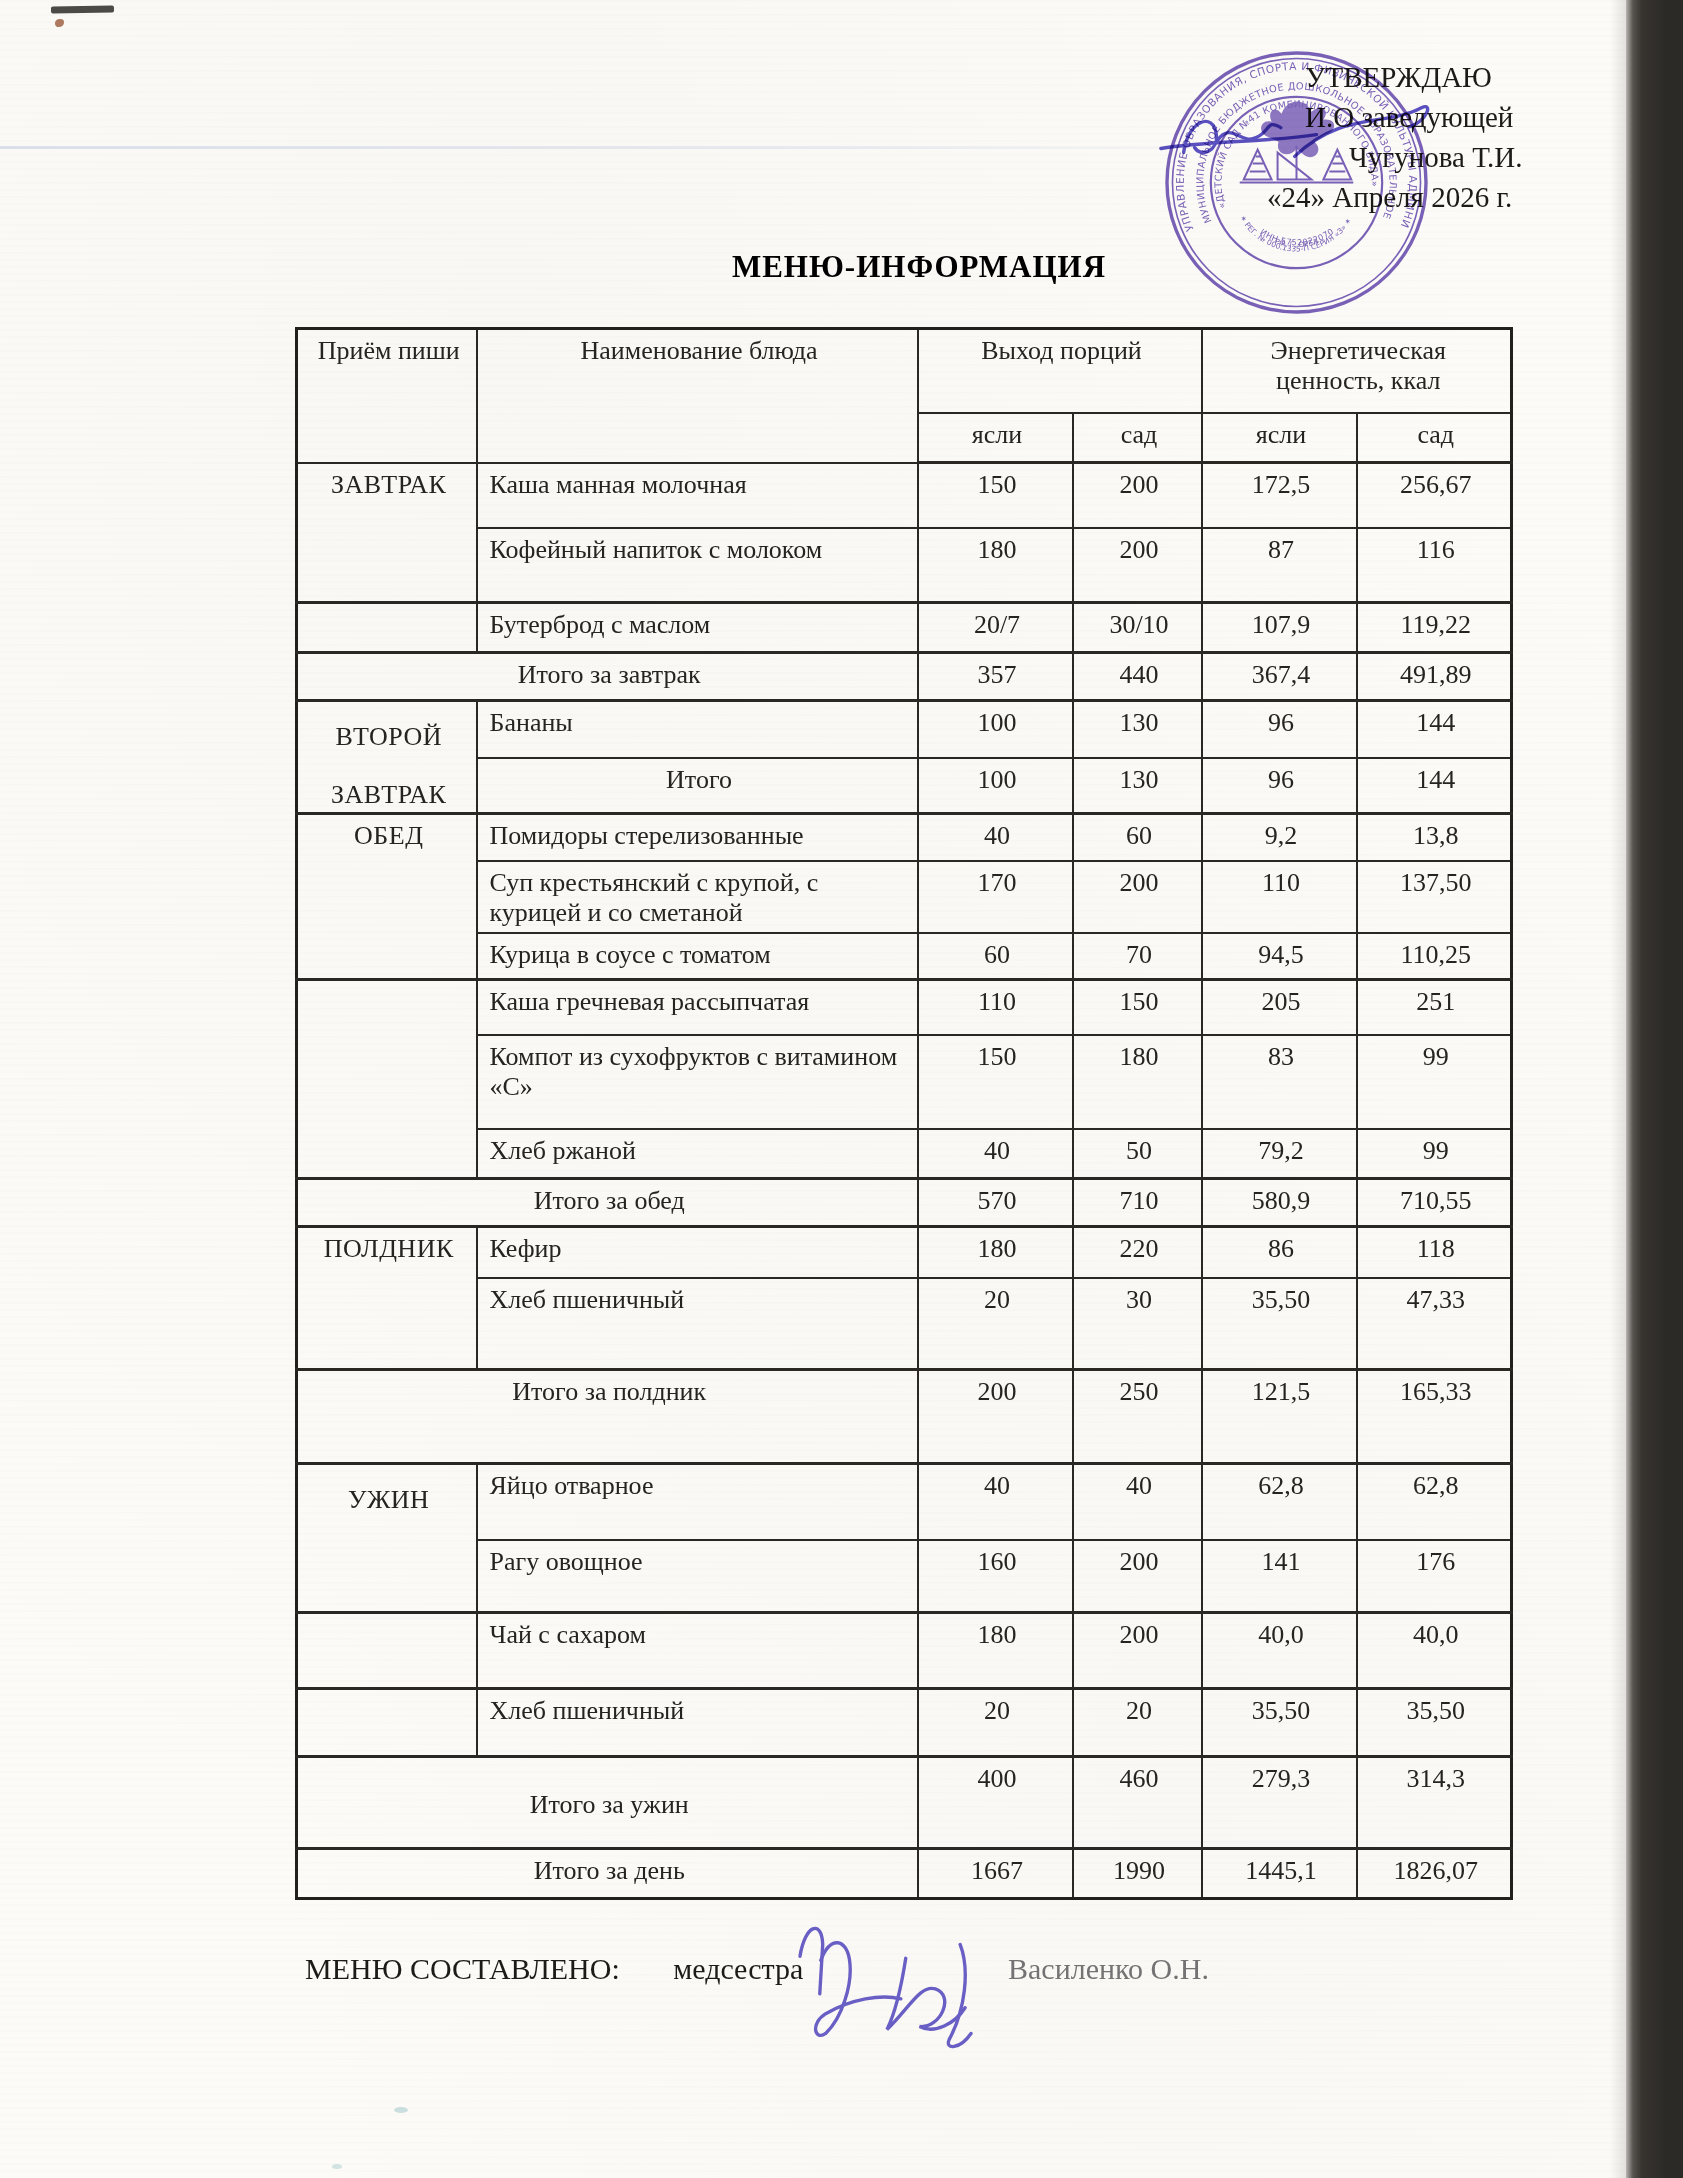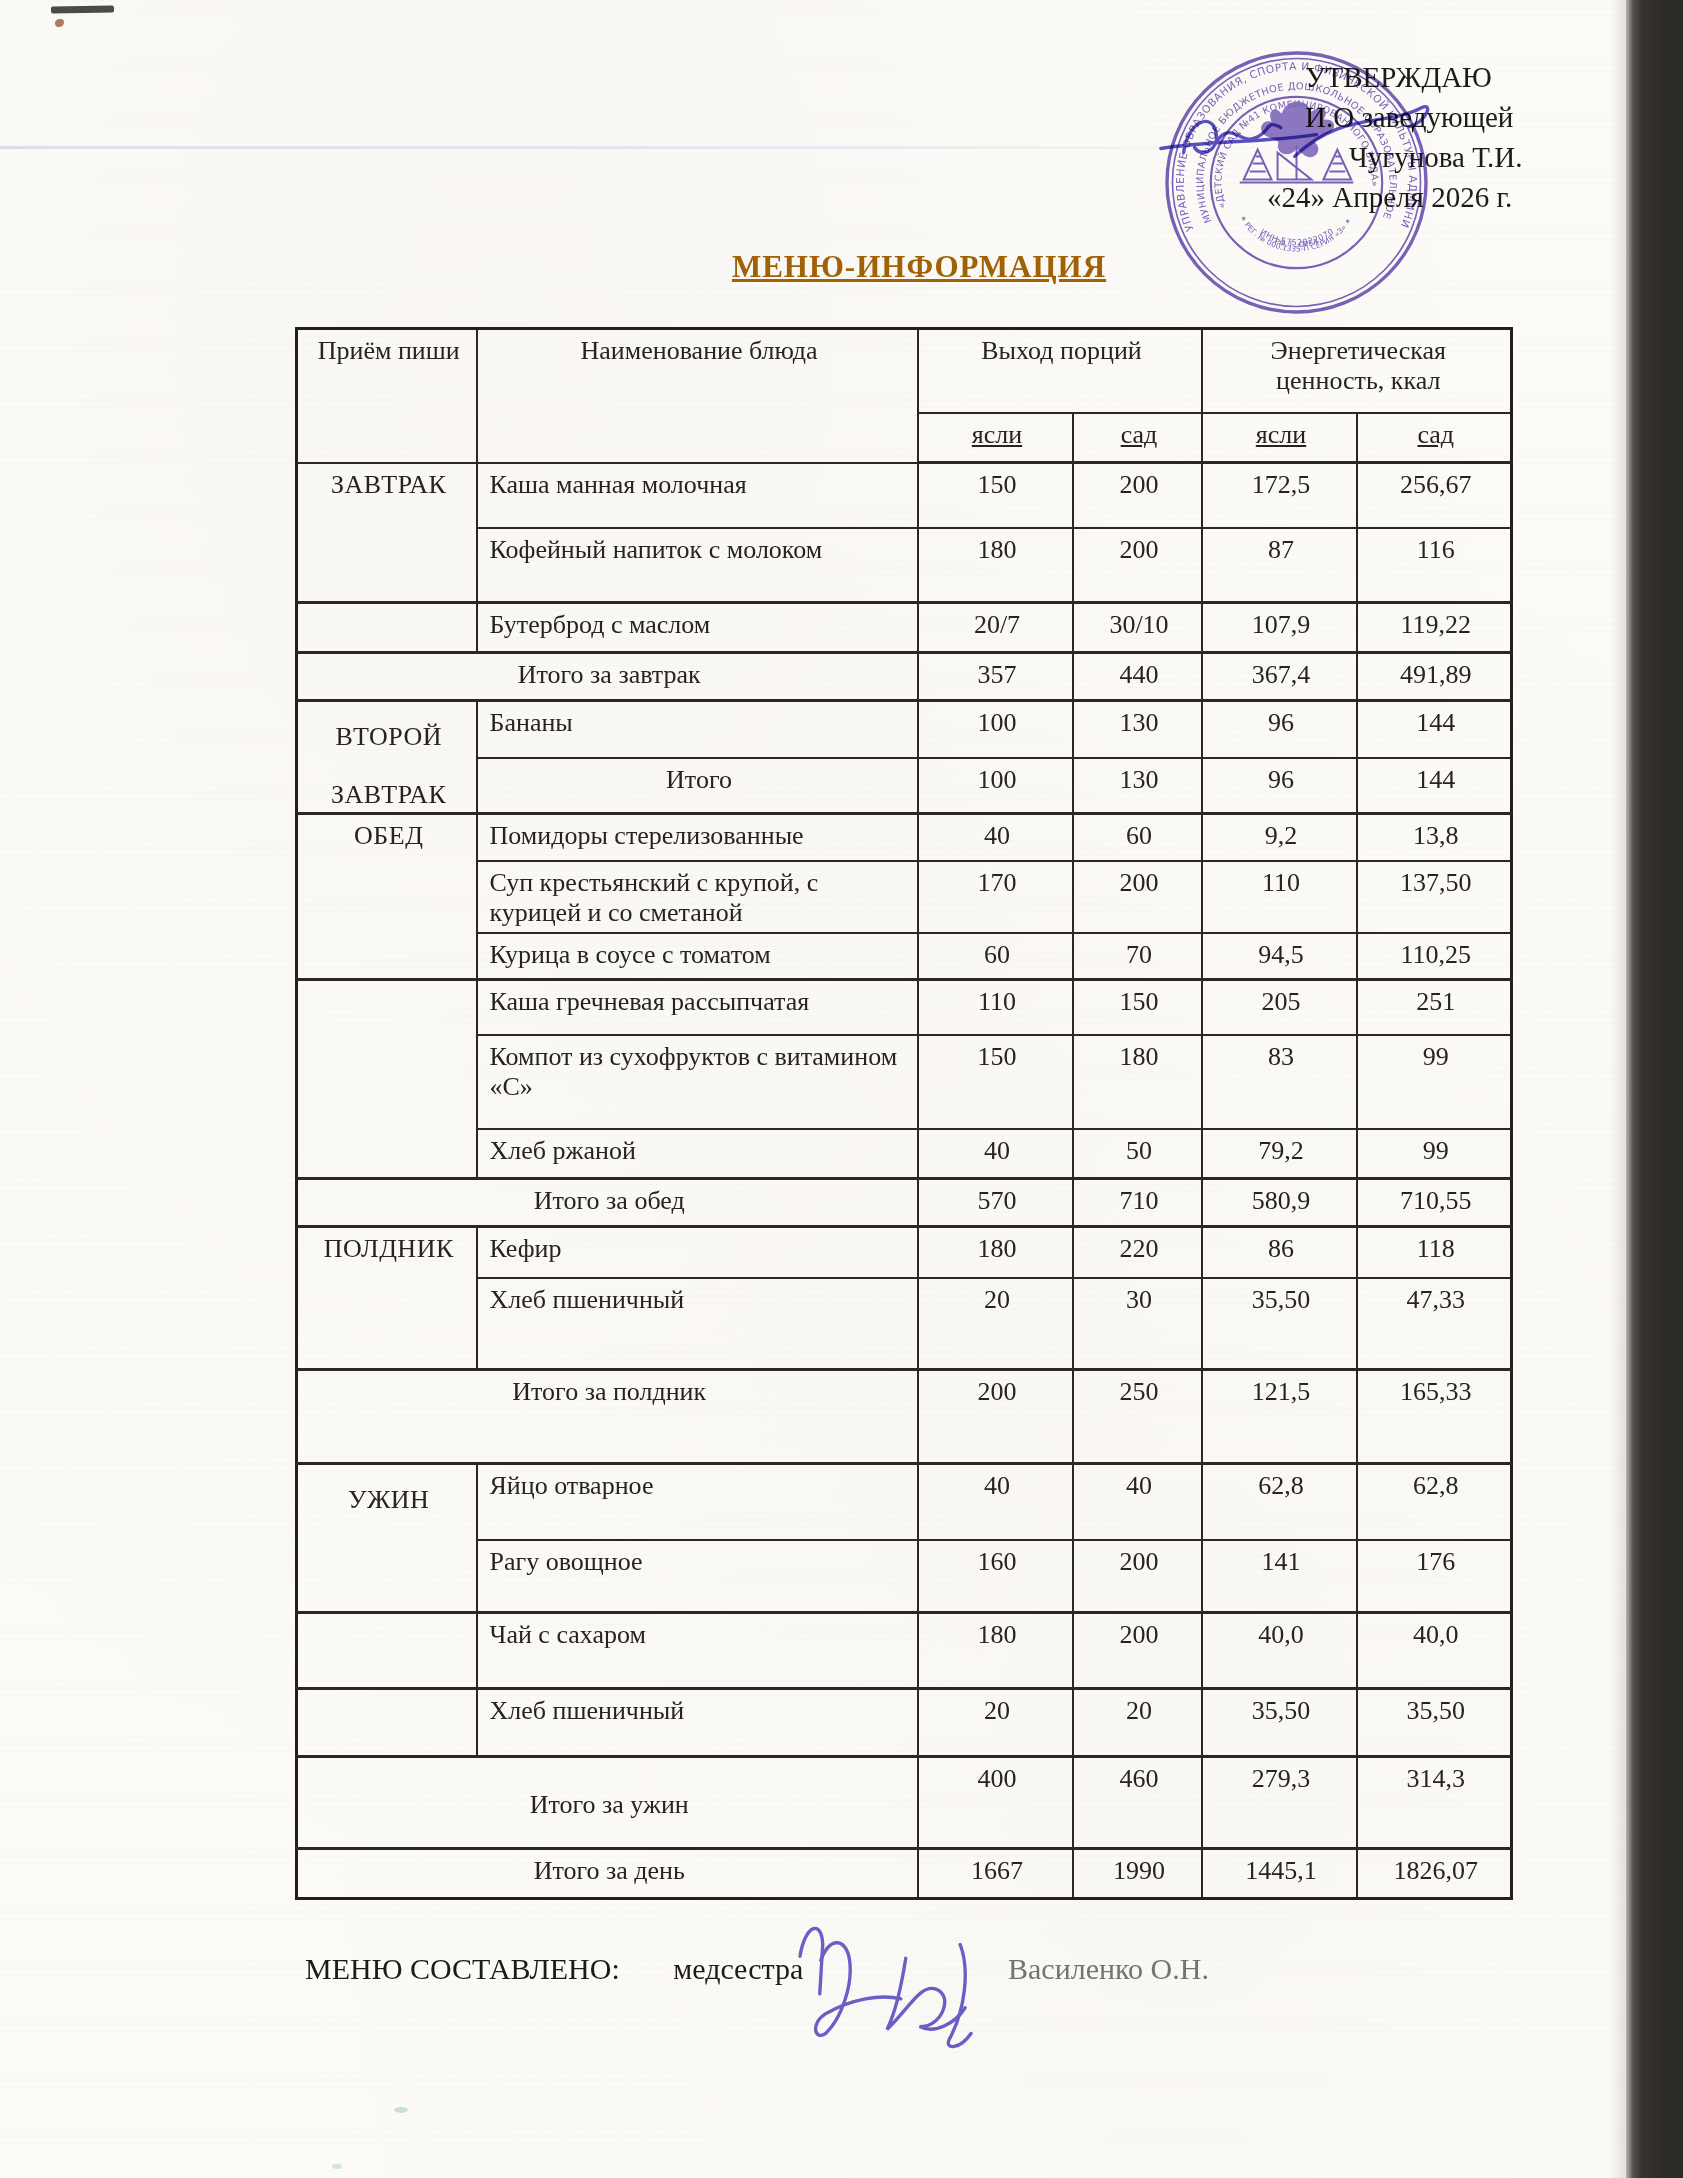--- a/index.html
+++ b/index.html
@@ -26,30 +26,30 @@
   .teal-b{position:absolute;left:332px;top:2164px;width:10px;height:5px;background:rgba(60,140,150,.22);border-radius:50%;}
 
   .approval{position:absolute;left:1305px;top:57px;font-size:29px;line-height:40px;color:#1d1b18;}
   .approval .l3{margin-left:44px;}
   .approval .l4{margin-left:-38px;}
 
   .stamp{position:absolute;left:1164px;top:50px;width:265px;height:265px;mix-blend-mode:multiply;opacity:.92;}
   .sig-director{position:absolute;left:1146px;top:91px;width:327px;height:109px;mix-blend-mode:multiply;}
   .sig-nurse{position:absolute;left:770px;top:1899px;width:317px;height:173px;mix-blend-mode:multiply;}
 
-  .doc-title{position:absolute;left:602px;top:249px;width:634px;text-align:center;color:#a16207;text-decoration:underline;}
+  .doc-title{position:absolute;left:602px;top:249px;width:634px;text-align:center;color:#000000;}
   .doc-title .t1{font-size:31px;font-weight:bold;letter-spacing:1px;}
   .doc-title .t2{font-size:28px;font-weight:bold;margin-top:4px;}
 
   table.menu{position:absolute;left:295px;top:327px;width:1216px;border-collapse:collapse;table-layout:fixed;}
   table.menu td,table.menu th{border:2px solid #2b2723;font-weight:normal;font-size:26px;color:#272420;
     vertical-align:top;padding:6px 8px 2px 12px;overflow:hidden;}
   table.menu{border:3px solid #221f1c;}
   tr.thick > td, tr.thick > th{border-top-width:3px;}
-  tr.thickb > th{border-bottom-width:3px;text-decoration:underline;}
+  tr.thickb > th{border-bottom-width:3px;}
   th.hdr{text-align:center;vertical-align:top;padding-top:8px;font-size:27px;}
   th.sub{text-align:center;vertical-align:middle;padding:4px;}
   td.meal{font-weight:bold;text-align:center;vertical-align:middle;font-size:27px;letter-spacing:0.5px;padding-left:4px;padding-right:4px;}
   td.meal.vtop{vertical-align:top;padding-top:20px;}
   td.meal .ml2{margin-top:28px;}
   td.num{text-align:center;padding-left:2px;padding-right:2px;}
   td.total{text-align:center;vertical-align:top;padding-top:8px;}
   td.total.vmid{vertical-align:middle;}
   td.dishc{text-align:center;}
 

